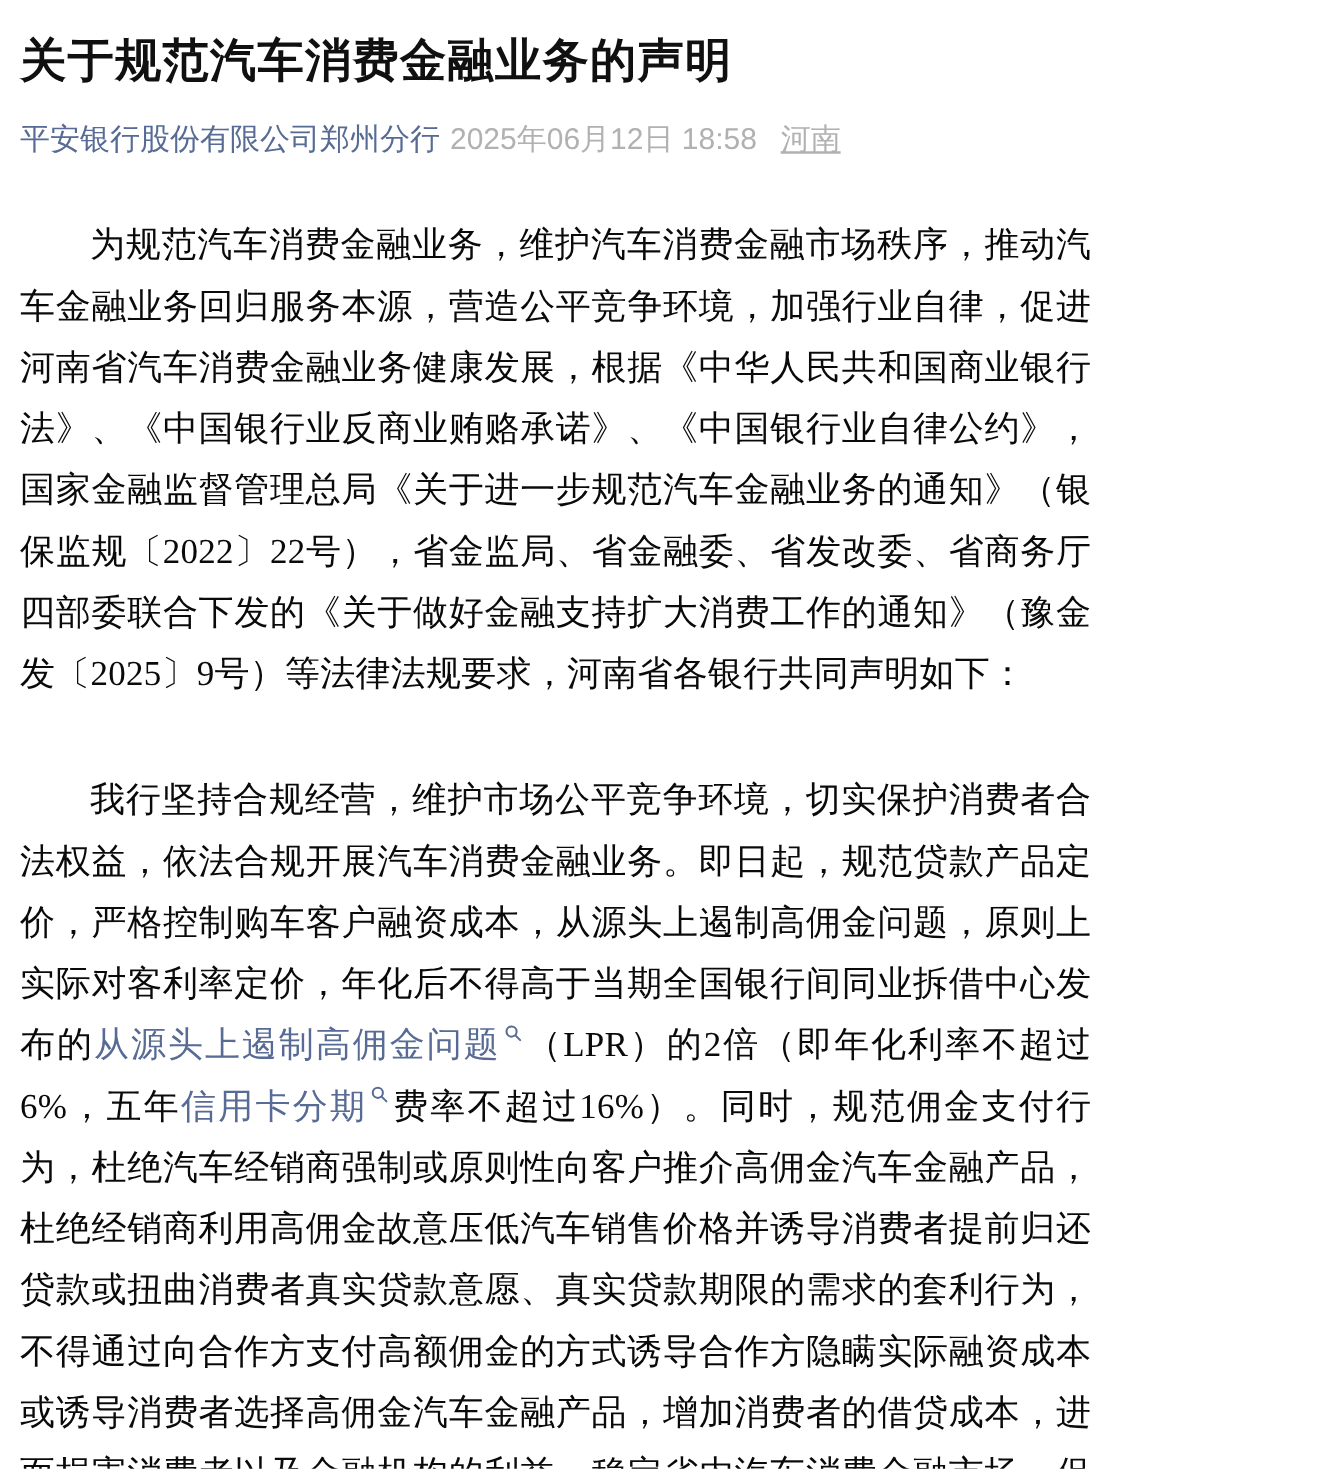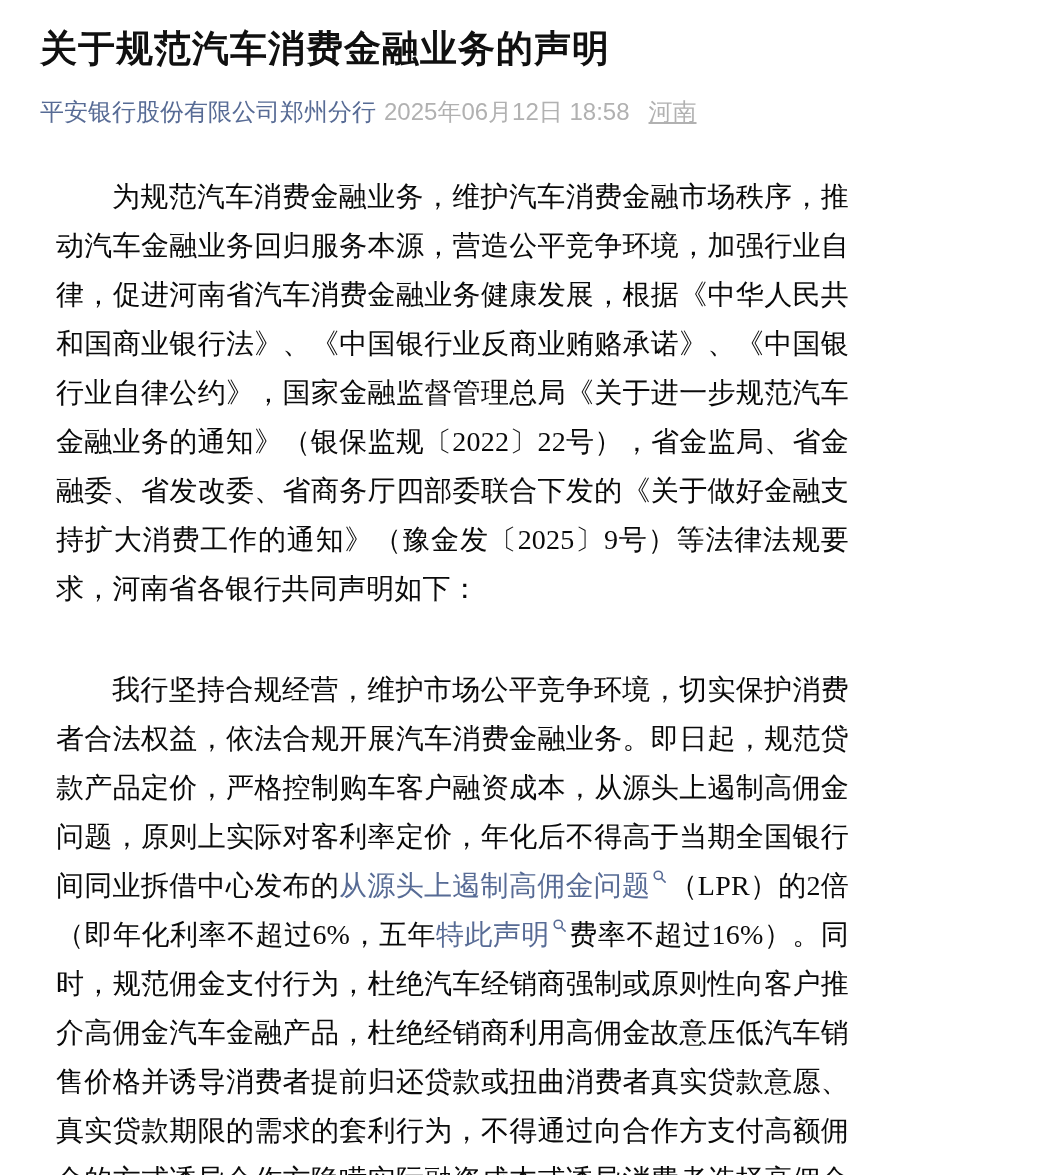--- a/index.html
+++ b/index.html
@@ -13,21 +13,21 @@
   body {
     width: 1058px;
     height: 1175px;
     background: var(--background);
     overflow: hidden;
     font-family: "Liberation Sans", sans-serif;
   }
   .page {
     width: 889px;
     height: 1175px;
-    padding: 0 40px;
+    padding: 0 16px;
   }
   .title {
     margin: 0;
     padding-top: 24px;
     font-family: "Liberation Sans", "DejaVu Sans", sans-serif;
     font-weight: bold;
     font-size: 37px;
     line-height: 1.35;
     letter-spacing: 1px;
     color: #101010;
@@ -56,21 +56,21 @@
   .article {
     margin-top: 46px;
     font-family: "Liberation Serif", "DejaVu Serif", serif;
     font-size: 28px;
     line-height: 49px;
     letter-spacing: 0.2px;
     color: var(--body-text);
     text-align: justify;
   }
   .article p {
-    margin: 0 0 52px 16px;
+    margin: 0 0 52px 0;
     text-indent: 2em;
   }
   .article p.last { margin-bottom: 0; }
   .wx-link {
     color: var(--link);
     cursor: pointer;
   }
   .search-sup {
     display: inline-block;
     width: 15px;
@@ -95,21 +95,21 @@
     <span class="region">河南</span>
   </div>
 
   <div class="article">
 
     <p>为规范汽车消费金融业务，维护汽车消费金融市场秩序，推动汽车金融业务回归服务本源，营造公平竞争环境，加强行业自律，促进河南省汽车消费金融业务健康发展，根据《中华人民共和国商业银行法》、《中国银行业反商业贿赂承诺》、《中国银行业自律公约》，国家金融监督管理总局《关于进一步规范汽车金融业务的通知》（银保监规〔2022〕22号），省金监局、省金融委、省发改委、省商务厅四部委联合下发的《关于做好金融支持扩大消费工作的通知》（豫金发〔2025〕9号）等法律法规要求，河南省各银行共同声明如下：</p>
 
     <p><span>我行坚持合规经营，维护市场公平竞争环境，切实保护消费者合法权益，依法合规开展汽车消费金融业务。即日起，规范贷款产品定价，严格控制购车客户融资成本，从源头上遏制高佣金问题，原则上实际对客利率定价，年化后不得高于当期全国银行间同业拆借中心发布的</span><span class="wx-link"><span>从源头上遏制高佣金问题</span><span class="search-sup"><svg viewBox="0 0 24 24" fill="none" stroke="#576b95" stroke-width="2.6" stroke-linecap="round">
               <circle cx="10" cy="10" r="6.5"></circle>
               <line x1="15.2" y1="15.2" x2="21" y2="21"></line>
-            </svg></span></span><span>（LPR）的2倍（即年化利率不超过6%，五年</span><span class="wx-link"><span>特此声明</span><span class="search-sup"><svg viewBox="0 0 24 24" fill="none" stroke="#576b95" stroke-width="2.6" stroke-linecap="round">
+            </svg></span></span><span>（LPR）的2倍（即年化利率不超过6%，五年</span><span class="wx-link"><span>信用卡分期</span><span class="search-sup"><svg viewBox="0 0 24 24" fill="none" stroke="#576b95" stroke-width="2.6" stroke-linecap="round">
               <circle cx="10" cy="10" r="6.5"></circle>
               <line x1="15.2" y1="15.2" x2="21" y2="21"></line>
             </svg></span></span><span>费率不超过16%）。同时，规范佣金支付行为，杜绝汽车经销商强制或原则性向客户推介高佣金汽车金融产品，杜绝经销商利用高佣金故意压低汽车销售价格并诱导消费者提前归还贷款或扭曲消费者真实贷款意愿、真实贷款期限的需求的套利行为，不得通过向合作方支付高额佣金的方式诱导合作方隐瞒实际融资成本或诱导消费者选择高佣金汽车金融产品，增加消费者的借贷成本，进而损害消费者以及金融机构的利益，稳定省内汽车消费金融市场，促进汽车消费提升。</span></p>
 
     <p class="last">特此声明。</p>
 
   </div>
 
 </div>
 

